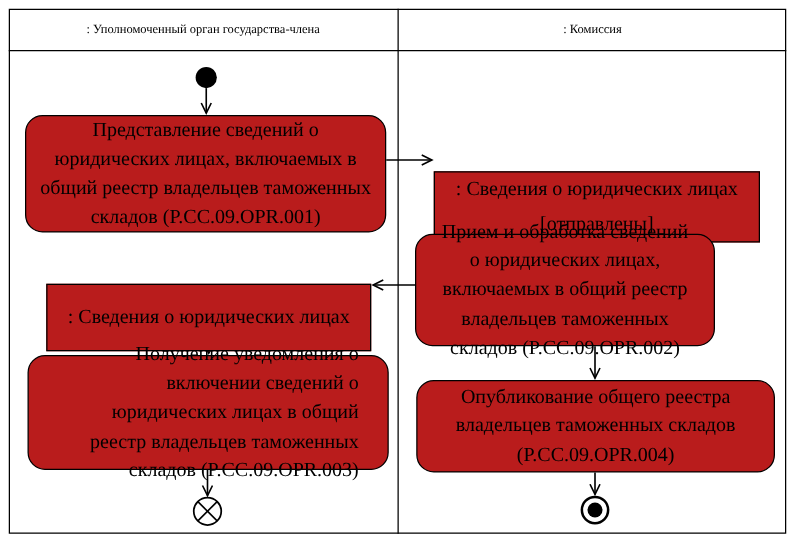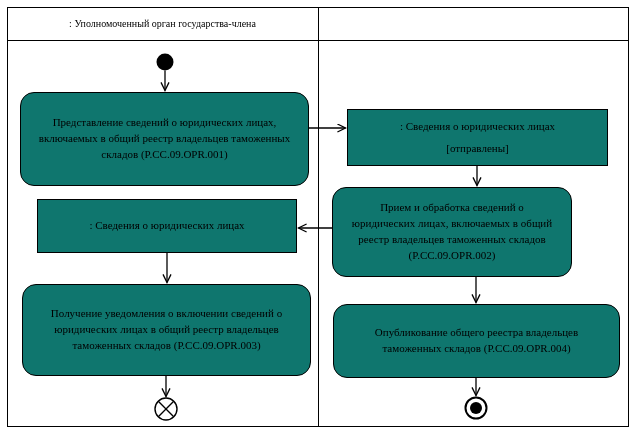--- a/index.html
+++ b/index.html
@@ -48,59 +48,61 @@
   .lane-title.right { left: 320px; width: 308px; }
 
   .node {
     position: absolute;
     box-sizing: border-box;
     display: flex;
     flex-direction: column;
     align-items: center;
     justify-content: center;
     text-align: center;
-    font-size: 11px;
+    font-size: 16px;
     line-height: 1.45;
-    background: #0f766e;
+    background: #b91c1c;
   }
   .activity {
     border: 1.2px solid #000;
     border-radius: 14px;
   }
   .object-box {
     border: 1.5px solid #000;
     line-height: 1.25;
+    margin-top: 28px;
   }
   .object-box .obj-line { display: block; }
   .object-box .obj-state { margin-top: 8px; }
 
   #act-opr001 { left: 20px;  top: 92px;  width: 289px; height: 94px; padding: 2px 6px; }
   #obj-sent   { left: 347px; top: 109px; width: 261px; height: 57px; padding: 3px 4px; }
   #act-opr002 { left: 332px; top: 187px; width: 240px; height: 90px; padding: 2px 18px; }
   #obj-proc   { left: 37px;  top: 199px; width: 260px; height: 54px; padding: 3px 4px; }
-  #act-opr003 { left: 22px;  top: 284px; width: 289px; height: 92px; padding: 10px 23px; }
+  #act-opr003 { left: 22px;  top: 284px; width: 289px; height: 92px; padding: 10px 23px; text-align: right; }
   #act-opr004 { left: 333px; top: 304px; width: 287px; height: 74px; padding: 2px 30px; }
 
   svg.connectors {
     position: absolute;
     left: 0; top: 0;
     width: 637px; height: 436px;
     pointer-events: none;
   }
 </style>
 </head>
 <body>
 
 <div class="stage">
 
   <div class="frame"></div>
   <div class="lane-divider"></div>
   <div class="header-sep"></div>
 
   <div class="lane-title left">: Уполномоченный орган государства-члена</div>
+  <div class="lane-title right">: Комиссия</div>
 
   <svg class="connectors" viewBox="0 0 637 436" xmlns="http://www.w3.org/2000/svg">
     <defs>
       <marker id="arrow" markerWidth="10" markerHeight="10" refX="8.6" refY="4.5" orient="auto" markerUnits="userSpaceOnUse">
         <path d="M0.5,0.5 L8.6,4.5 L0.5,8.5" fill="none" stroke="#000" stroke-width="1.3"></path>
       </marker>
     </defs>
 
     <circle cx="165" cy="62" r="8.5" fill="#000"></circle>
 

